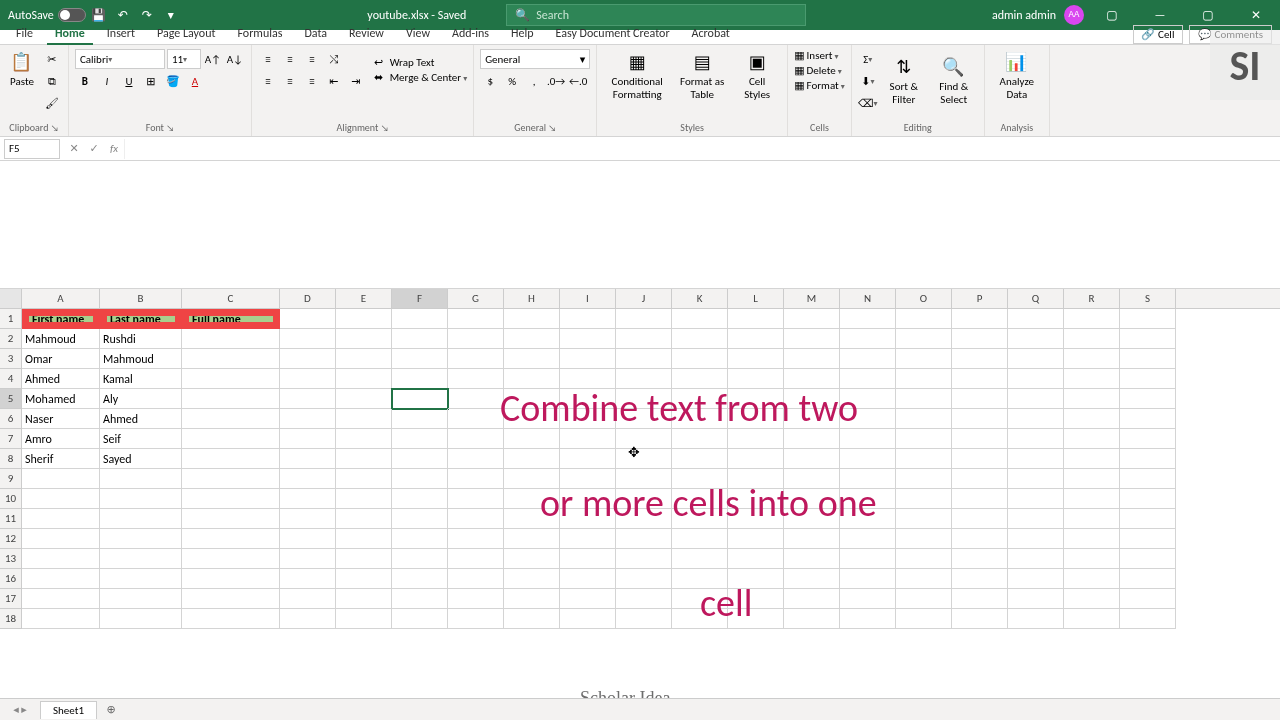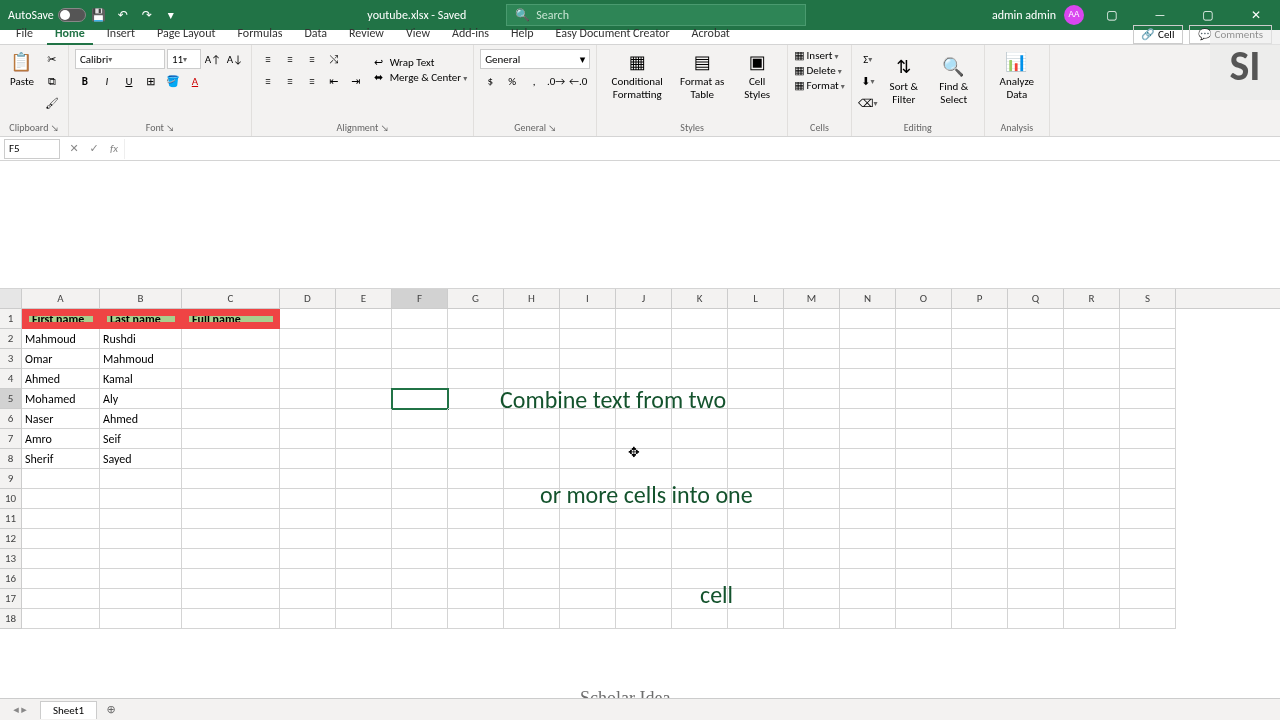--- a/index.html
+++ b/index.html
@@ -58,21 +58,21 @@
 .ch { border-right: 1px solid #ccc; display: flex; align-items: center; justify-content: center; }
 .rows { }
 .r { display: flex; height: 20px; }
 .rh { width: 22px; background: #f3f2f1; border-right: 1px solid #ccc; border-bottom: 1px solid #ccc; display: flex; align-items: center; justify-content: center; font-size: 11px; color: #444; }
 .c { border-right: 1px solid #d4d4d4; border-bottom: 1px solid #d4d4d4; padding: 0 3px; font-size: 12px; display: flex; align-items: center; overflow: hidden; white-space: nowrap; }
 .hdr-cell { background: #a9d08e; font-weight: bold; border: 7px solid #ef4444; }
 .sel-cell { outline: 2px solid #217346; outline-offset: -1px; }
 .rh.selhead, .ch.selhead { background: #d2d2d2; }
 
 
-.overlay { position: absolute; color: #14532d; font-size: 24px; font-family: Calibri, sans-serif; pointer-events: none; }
+.overlay { position: absolute; color: #be185d; font-size: 38px; font-family: Calibri, sans-serif; pointer-events: none; }
 .ov1 { top: 385px; left: 500px; }
 .ov2 { top: 480px; left: 540px; }
 .ov3 { top: 580px; left: 700px; }
 .scholar { position: absolute; top: 688px; left: 580px; color: #6d6d6d; font-size: 18px; font-family: "Segoe Script", cursive; }
 .watermark { position: absolute; top: 30px; right: 0; width: 70px; height: 70px; background: rgba(233,233,233,0.6); display:flex; align-items:center; justify-content:center; font-size: 42px; font-weight:bold; color:#555;}
 
 
 .sheettabs { position: absolute; bottom: 0; left: 0; right: 0; height: 22px; background: #f3f2f1; border-top: 1px solid #ccc; display: flex; align-items: center; font-size: 11px; }
 .st-nav { width: 40px; display: flex; justify-content: center; gap: 4px; color: #888; }
 .st-tab { background: #fff; border: 1px solid #ccc; border-bottom: none; padding: 2px 12px; }

